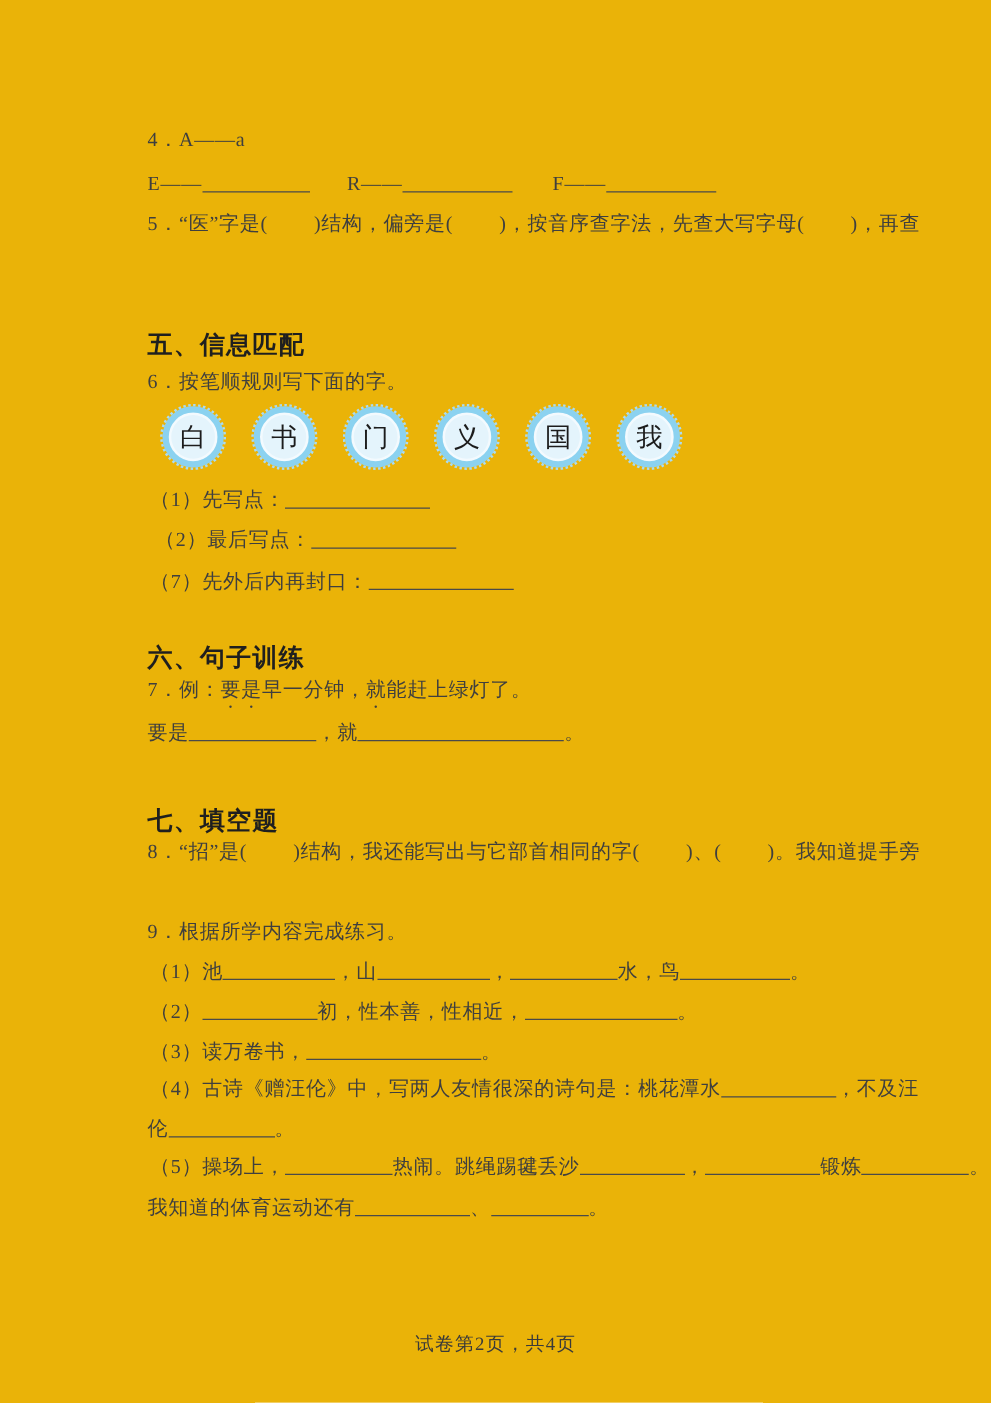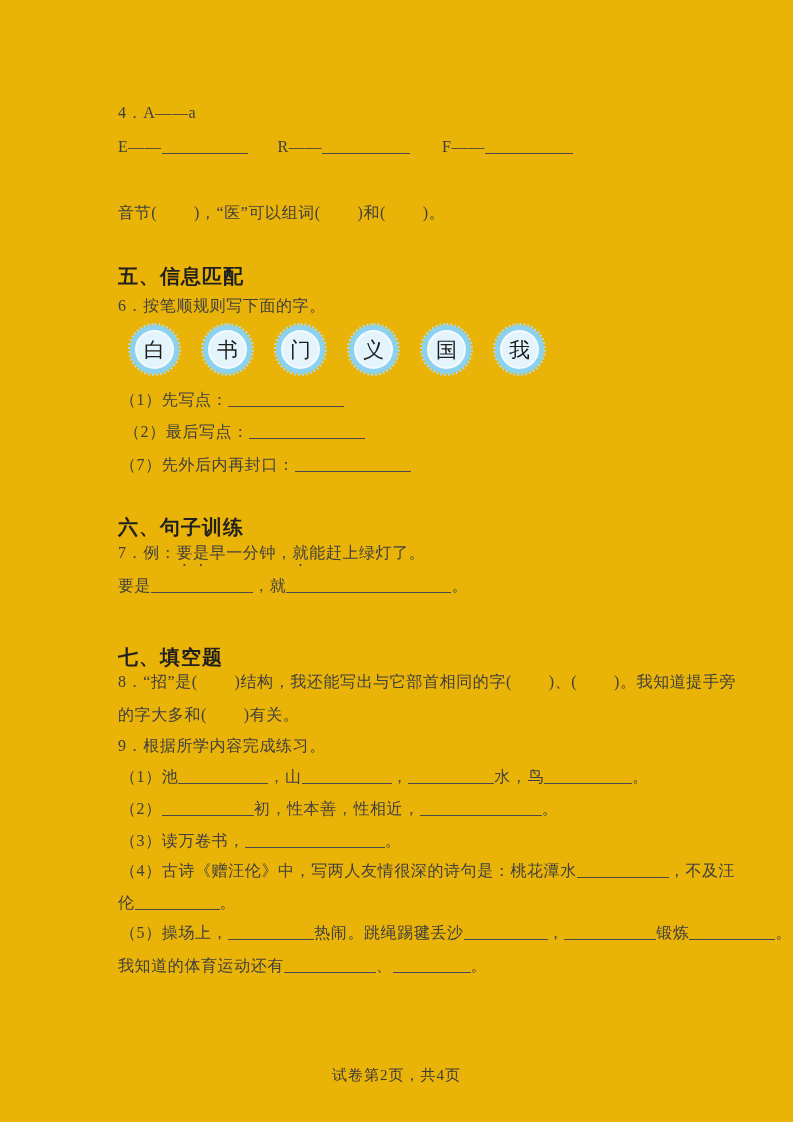--- a/index.html
+++ b/index.html
@@ -41,21 +41,21 @@
 </style>
 </head>
 <body>
 
 <div class="page">
 
   <div class="line" style="top:102px">4．A——a</div>
 
   <div class="line" style="top:136px"><span class="t">E——</span><span class="blank" style="width: 86px;"></span><span class="gapsp" style="width: 30px;"></span><span class="t">R——</span><span class="blank" style="width: 88px;"></span><span class="gapsp" style="width: 32px;"></span><span class="t">F——</span><span class="blank" style="width: 88px;"></span></div>
 
-  <div class="line" style="top:202px">音节(        )，“医”可以组词(        )和(        )。</div>
+  <div class="line" style="top:169px">5．“医”字是(        )结构，偏旁是(        )，按音序查字法，先查大写字母(        )，再查</div>
 
   <div class="line sec" style="top:263px">五、信息匹配</div>
 
   <div class="line" style="top:295px">6．按笔顺规则写下面的字。</div>
 
   <div class="badges-row">
     <div class="badge">
         <span>白</span>
       </div>
     <div class="badge">
@@ -80,21 +80,20 @@
   <div class="line" style="top:454px;left:120px"><span class="t">（7）先外后内再封口：</span><span class="blank" style="width: 116px;"></span></div>
 
   <div class="line sec" style="top:514px">六、句子训练</div>
 
   <div class="line" style="top:542px"><span class="t">7．例：</span><span class="t emph">要是</span><span class="t">早一分钟，</span><span class="t emph">就</span><span class="t">能赶上绿灯了。</span></div>
   <div class="line" style="top:575px"><span class="t">要是</span><span class="blank" style="width: 102px;"></span><span class="t">，就</span><span class="blank" style="width: 165px;"></span><span class="t">。</span></div>
 
   <div class="line sec" style="top:644px">七、填空题</div>
 
   <div class="line" style="top:671px">8．“招”是(        )结构，我还能写出与它部首相同的字(        )、(        )。我知道提手旁</div>
-  <div class="line" style="top:704px">的字大多和(        )有关。</div>
 
   <div class="line" style="top:735px">9．根据所学内容完成练习。</div>
 
   <div class="line" style="top:766px;left:120px"><span class="t">（1）池</span><span class="blank" style="width: 90px;"></span><span class="t">，山</span><span class="blank" style="width: 90px;"></span><span class="t">，</span><span class="blank" style="width: 86px;"></span><span class="t">水，鸟</span><span class="blank" style="width: 88px;"></span><span class="t">。</span></div>
   <div class="line" style="top:798px;left:120px"><span class="t">（2）</span><span class="blank" style="width: 92px;"></span><span class="t">初，性本善，性相近，</span><span class="blank" style="width: 122px;"></span><span class="t">。</span></div>
   <div class="line" style="top:830px;left:120px"><span class="t">（3）读万卷书，</span><span class="blank" style="width: 140px;"></span><span class="t">。</span></div>
   <div class="line" style="top:860px;left:120px"><span class="t">（4）古诗《赠汪伦》中，写两人友情很深的诗句是：桃花潭水</span><span class="blank" style="width: 92px;"></span><span class="t">，不及汪</span></div>
   <div class="line" style="top:892px;left:118px"><span class="t">伦</span><span class="blank" style="width: 85px;"></span><span class="t">。</span></div>
   <div class="line" style="top:922px;left:120px"><span class="t">（5）操场上，</span><span class="blank" style="width: 86px;"></span><span class="t">热闹。跳绳踢毽丢沙</span><span class="blank" style="width: 84px;"></span><span class="t">，</span><span class="blank" style="width: 92px;"></span><span class="t">锻炼</span><span class="blank" style="width: 86px;"></span><span class="t">。</span></div>
   <div class="line" style="top:955px;left:118px"><span class="t">我知道的体育运动还有</span><span class="blank" style="width: 92px;"></span><span class="t">、</span><span class="blank" style="width: 78px;"></span><span class="t">。</span></div>

